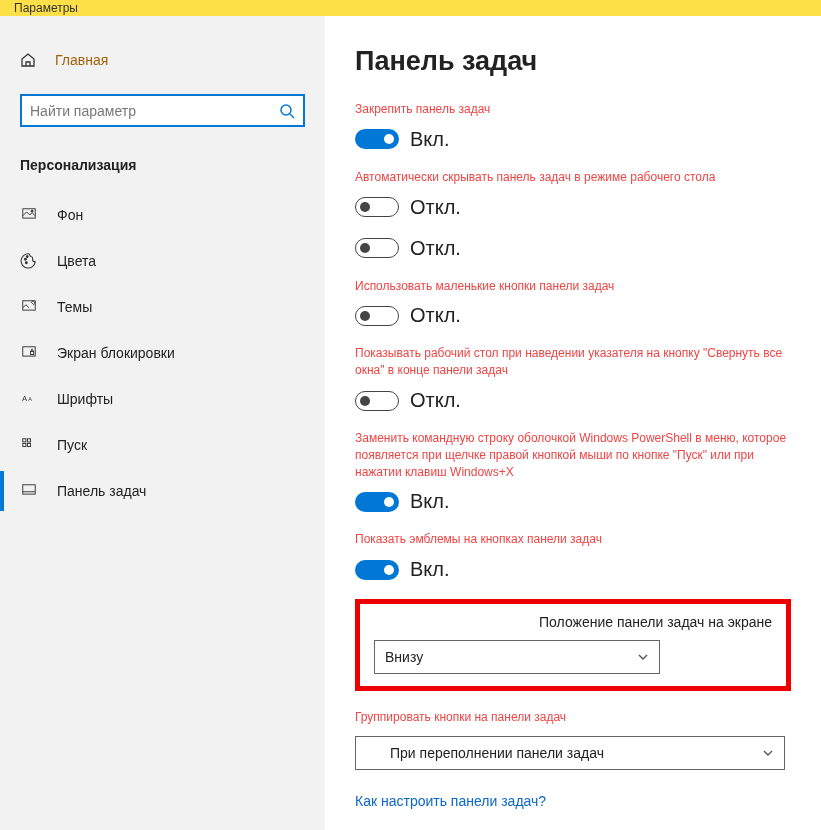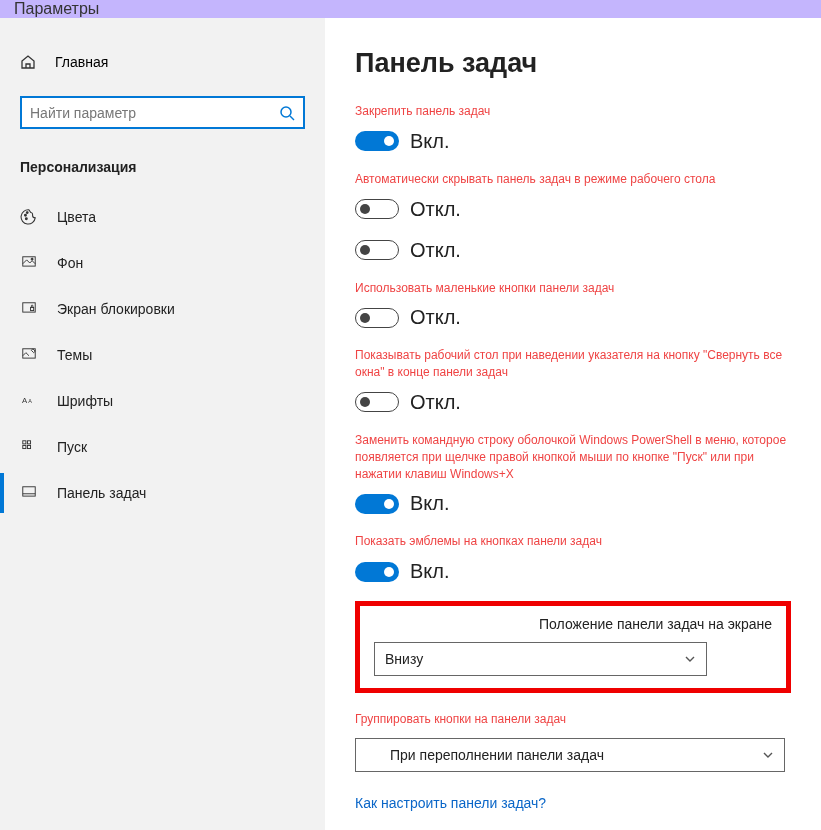--- a/index.html
+++ b/index.html
@@ -1,22 +1,22 @@
 <!DOCTYPE html>
 <html><head>
   <meta charset="utf-8">
   <style>
     * { margin: 0; padding: 0; box-sizing: border-box; font-family: 'Segoe UI', Tahoma, sans-serif; }
     body { width: 821px; height: 830px; display: flex; flex-direction: column; background: #fff; overflow: hidden; }
-    .titlebar { height: 36px; background: #c4b5fd; display: flex; align-items: center; padding-left: 14px; font-size: 16px; color: #333; }
+    .titlebar { height: 36px; background: #fde047; display: flex; align-items: center; padding-left: 14px; font-size: 12px; color: #333; }
     .content { display: flex; flex: 1; }
     .sidebar { width: 325px; background: #f2f2f2; padding-top: 28px; }
     .home-row { display: flex; align-items: center; padding: 8px 20px; margin-bottom: 18px; cursor: pointer; }
     .home-row .icon { width: 16px; height: 16px; margin-right: 19px; }
-    .home-row span.lbl { font-size: 14px; color: #000000; }
+    .home-row span.lbl { font-size: 14px; color: #a16207; }
     .search-wrap { margin: 0 20px 22px 20px; }
     .search-box { border: 2px solid #0178d6; height: 33px; display: flex; align-items: center; padding: 0 8px; background: #fff; }
     .search-box input { border: 0; outline: 0; flex: 1; font-size: 14px; color: #666; background: transparent; }
     .search-box input::placeholder { color: #777; }
     .search-box .srch { width: 16px; height: 16px; color: #0178d6; }
     .category-title { font-size: 14px; font-weight: 600; color: #222; padding: 8px 20px 10px 20px; margin-bottom: 12px; }
     .nav-item { display: flex; align-items: center; padding: 12px 20px; cursor: pointer; position: relative; }
     .nav-item .icon { width: 18px; margin-right: 19px; display: flex; align-items: center; justify-content: center; color: #333; }
     .nav-item span.lbl { font-size: 14px; color: #222; }
     .nav-item.active::before { content: ''; position: absolute; left: 0; top: 0; bottom: 0; width: 4px; background: #0178d6; }
@@ -28,21 +28,21 @@
     .toggle-row { display: flex; align-items: center; margin-top: 10px; }
     .toggle { width: 44px; height: 20px; border-radius: 10px; position: relative; cursor: pointer; border: 1px solid transparent; }
     .toggle.on { background: #0178d6; }
     .toggle.off { background: #fff; border: 1px solid #444; }
     .toggle .knob { width: 10px; height: 10px; border-radius: 50%; position: absolute; top: 4px; }
     .toggle.on .knob { background: #fff; right: 4px; }
     .toggle.off .knob { background: #444; left: 4px; }
     .toggle-text { margin-left: 11px; font-size: 20px; color: #222; }
     .highlight-box { border: 5px solid #ef0000; padding: 10px 14px 12px 14px; margin-bottom: 18px; }
     .highlight-box .slabel { font-size: 14px; color: #222; margin-bottom: 10px; text-align: right; }
-    .dropdown { height: 34px; border: 1px solid #666; display: flex; align-items: center; justify-content: space-between; padding: 0 10px; cursor: pointer; background: #fff; width: 333px; }
+    .dropdown { height: 34px; border: 1px solid #666; display: flex; align-items: center; justify-content: space-between; padding: 0 10px; cursor: pointer; background: #fff; width: 286px; }
     .dropdown span { font-size: 14px; color: #222; }
     .dropdown .chev { width: 12px; height: 12px; }
     .dropdown.full { width: 430px; padding-left: 34px; }
     .link { color: #0a66c8; font-size: 14px; cursor: pointer; }
     svg { display: block; }
   </style>
 </head>
 <body>
 
 <div class="titlebar">
@@ -70,61 +70,61 @@
               <line x1="11" y1="11" x2="15" y2="15"></line>
           </svg>
         </span>
       </div>
     </div>
 
     <div class="category-title">Персонализация</div>
 
     <div class="nav-item">
       <span class="icon">
+        <svg viewBox="0 0 18 18" width="18" height="14" fill="none" stroke="#333" stroke-width="1.2">
+            <rect x="1" y="1" width="16" height="12"></rect>
+            <path d="M1 10 L6 5 L10 9 L13 6 L17 10"></path>
+            <circle cx="13" cy="4" r="1.3" fill="#333"></circle>
+          </svg>
+      </span>
+      <span class="lbl">Фон</span>
+    </div>
+
+    <div class="nav-item">
+      <span class="icon">
         <svg viewBox="0 0 18 18" width="18" height="16" fill="none" stroke="#333" stroke-width="1.2">
             <path d="M9 1 A8 8 0 1 0 16 10 A3 3 0 0 1 13 7 L13 6 A2 2 0 0 0 11 4 Z"></path>
             <circle cx="5" cy="7" r="1" fill="#333"></circle>
             <circle cx="7" cy="4" r="1" fill="#333"></circle>
             <circle cx="6" cy="11" r="1" fill="#333"></circle>
           </svg>
       </span>
       <span class="lbl">Цвета</span>
     </div>
 
     <div class="nav-item">
       <span class="icon">
         <svg viewBox="0 0 18 18" width="18" height="14" fill="none" stroke="#333" stroke-width="1.2">
             <rect x="1" y="1" width="16" height="12"></rect>
-            <path d="M1 10 L6 5 L10 9 L13 6 L17 10"></path>
-            <circle cx="13" cy="4" r="1.3" fill="#333"></circle>
-          </svg>
-      </span>
-      <span class="lbl">Фон</span>
+            <path d="M1 10 L5 6 L9 10"></path>
+            <path d="M12 3 L14 1 L17 4 L15 6 Z"></path>
+          </svg>
+      </span>
+      <span class="lbl">Темы</span>
     </div>
 
     <div class="nav-item">
       <span class="icon">
         <svg viewBox="0 0 18 18" width="18" height="14" fill="none" stroke="#333" stroke-width="1.2">
             <rect x="1" y="1" width="16" height="12"></rect>
             <rect x="11" y="7" width="4" height="4"></rect>
             <path d="M12 7 L12 5 A1 1 0 0 1 14 5 L14 7"></path>
           </svg>
       </span>
       <span class="lbl">Экран блокировки</span>
-    </div>
-
-    <div class="nav-item">
-      <span class="icon">
-        <svg viewBox="0 0 18 18" width="18" height="14" fill="none" stroke="#333" stroke-width="1.2">
-            <rect x="1" y="1" width="16" height="12"></rect>
-            <path d="M1 10 L5 6 L9 10"></path>
-            <path d="M12 3 L14 1 L17 4 L15 6 Z"></path>
-          </svg>
-      </span>
-      <span class="lbl">Темы</span>
     </div>
 
     <div class="nav-item">
       <span class="icon">
         <svg viewBox="0 0 18 18" width="18" height="14">
             <text x="0" y="12" font-size="10" fill="#333" font-family="Segoe UI">A</text>
             <text x="8" y="12" font-size="7" fill="#333" font-family="Segoe UI">A</text>
           </svg>
       </span>
       <span class="lbl">Шрифты</span>

